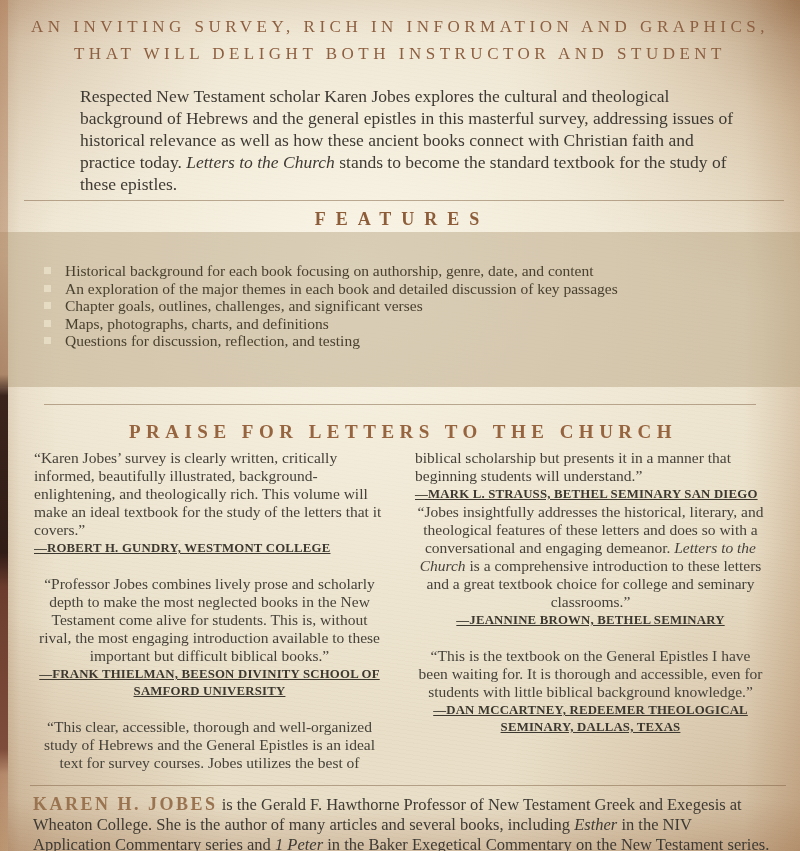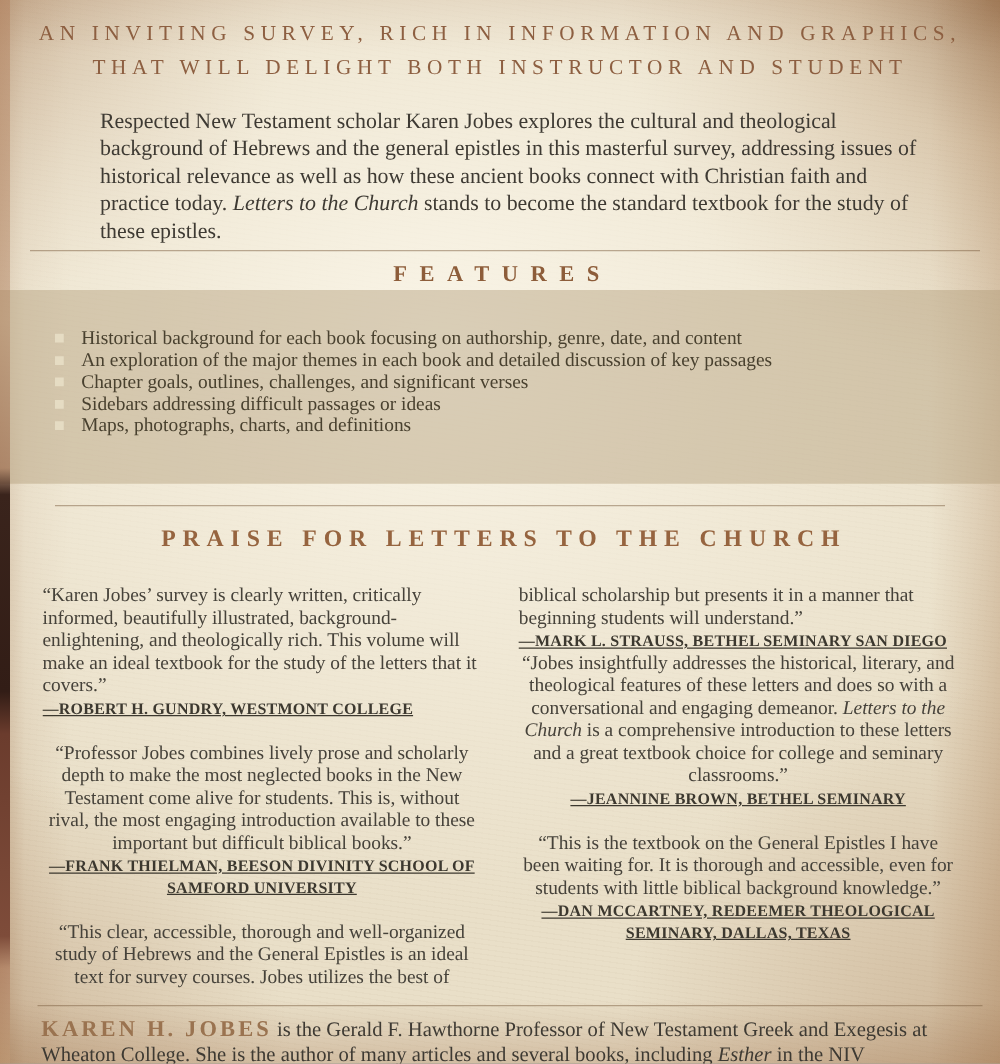--- a/index.html
+++ b/index.html
@@ -68,21 +68,21 @@
   .features-list { list-style:none; margin:0; padding:0; font-size:15.5px; line-height:17.6px; color:#49412f; }
   .feature-item  { position:relative; padding-left:21px; }
   .bullet {
     position:absolute; left:0; top:5px;
     width:7px; height:7px;
     background:#eae1c9; opacity:0.8;
   }
 
   .columns {
     display:flex; gap:30px;
-    margin:24px 34px 0 34px;
+    margin:5px 34px 0 34px;
     height:323px; overflow:hidden;
   }
   .col { flex:1; min-width:0; }
   .quote + .quote { margin-top:18px;text-align:center; }
   .quote-contiguous { margin-top:0 !important; }
   .quote-text { margin:0; font-size:15.5px; line-height:18px; color:#46423a; }
   .attribution {
     margin:1px 0 0;
     font-size:12.8px; line-height:17px;
     font-weight:bold; letter-spacing:0.2px;
@@ -117,22 +117,22 @@
 
     <div class="rule rule-1"></div>
 
     <h2 class="section-title features-title">FEATURES</h2>
 
     <div class="features-box">
       <ul class="features-list">
         <li class="feature-item"><span class="bullet"></span><span>Historical background for each book focusing on authorship, genre, date, and content</span></li>
         <li class="feature-item"><span class="bullet"></span><span>An exploration of the major themes in each book and detailed discussion of key passages</span></li>
         <li class="feature-item"><span class="bullet"></span><span>Chapter goals, outlines, challenges, and significant verses</span></li>
-        <li class="feature-item"><span class="bullet"></span><span>Sidebars addressing difficult passages or ideas</span></li>
         <li class="feature-item"><span class="bullet"></span><span>Maps, photographs, charts, and definitions</span></li>
+        <li class="feature-item"><span class="bullet"></span><span>Questions for discussion, reflection, and testing</span></li>
       </ul>
     </div>
 
     <div class="rule rule-2"></div>
 
     <h2 class="section-title praise-title">PRAISE FOR LETTERS TO THE CHURCH</h2>
 
     <div class="columns">
       <div class="col">
         <div class="quote">

